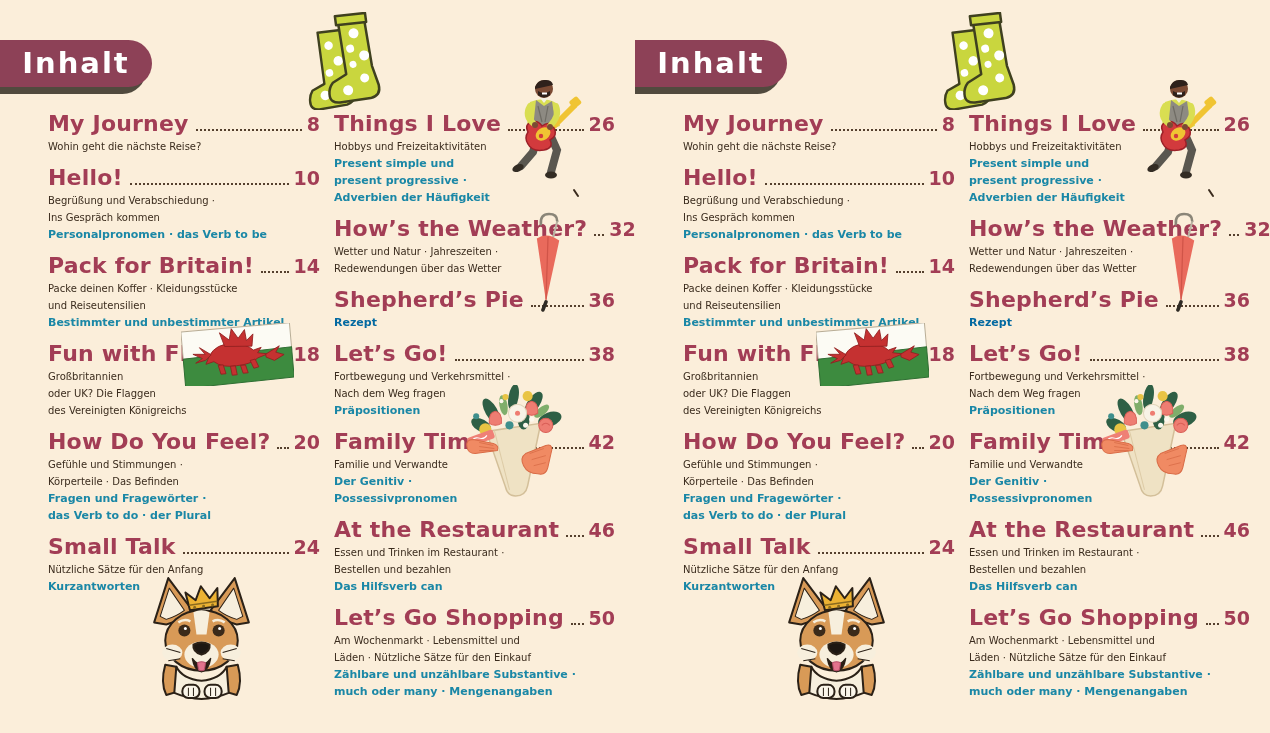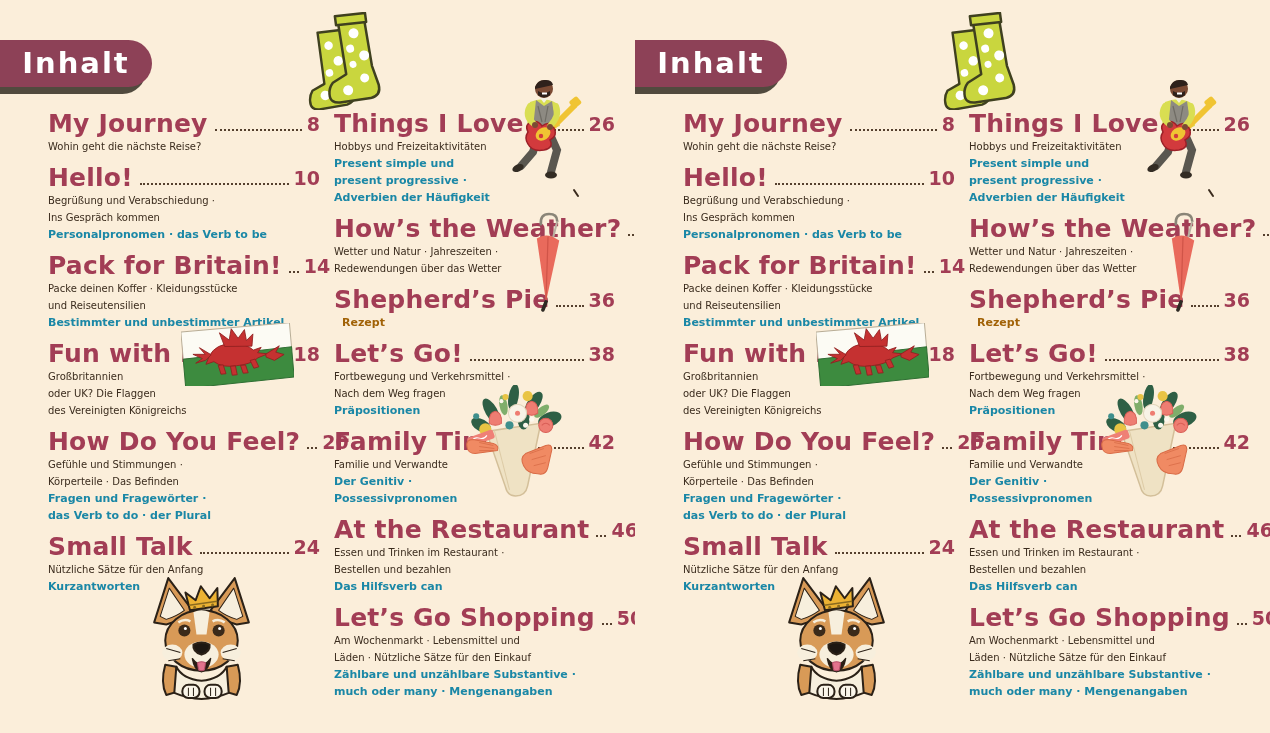--- a/index.html
+++ b/index.html
@@ -22,26 +22,26 @@
     color:#fff;font-size:29px;font-weight:bold;letter-spacing:2px;
     transform:translateY(-1px);
   }
 
   
   .cols{position:absolute;left:48px;top:113px;display:flex;gap:14px;}
   .col{width:272px;}
   .col[data-col="1"]{width:281px;}
   .entry{margin-bottom:12px;}
   .trow{display:flex;align-items:flex-end;color:#a23d55;margin-bottom:3px;}
-  .ttl{font-size:25px;font-weight:bold;line-height:22px;letter-spacing:.2px;white-space:nowrap;}
+  .ttl{font-size:22px;font-weight:bold;line-height:22px;letter-spacing:.2px;white-space:nowrap;}
   .dots{flex:1;border-bottom:2px dotted #55402e;margin:0 5px 4px 7px;min-width:10px;}
   .num{font-size:19px;font-weight:bold;line-height:22px;}
   .desc{color:#3a2b1d;font-size:10px;line-height:17px;font-weight:500;}
   .topic{color:#1a87a6;font-size:11px;line-height:17px;font-weight:bold;}
-  .topic.orange{color:#a16207;margin-left:8px;}
+  .topic.orange{color:#0369a1;}
   .topic .b{font-weight:800;}
 
   
   .ic{position:absolute;}
   .ic-boots{left:308px;top:12px;width:95px;height:98px;}
   .ic-guitar{left:500px;top:76px;width:82px;height:122px;}
   .ic-umbrella{left:522px;top:210px;width:48px;height:102px;}
   .ic-flag{left:181px;top:323px;width:113px;height:63px;}
   .ic-bouquet{left:461px;top:385px;width:103px;height:117px;}
   .ic-corgi{left:132px;top:574px;width:139px;height:127px;}

